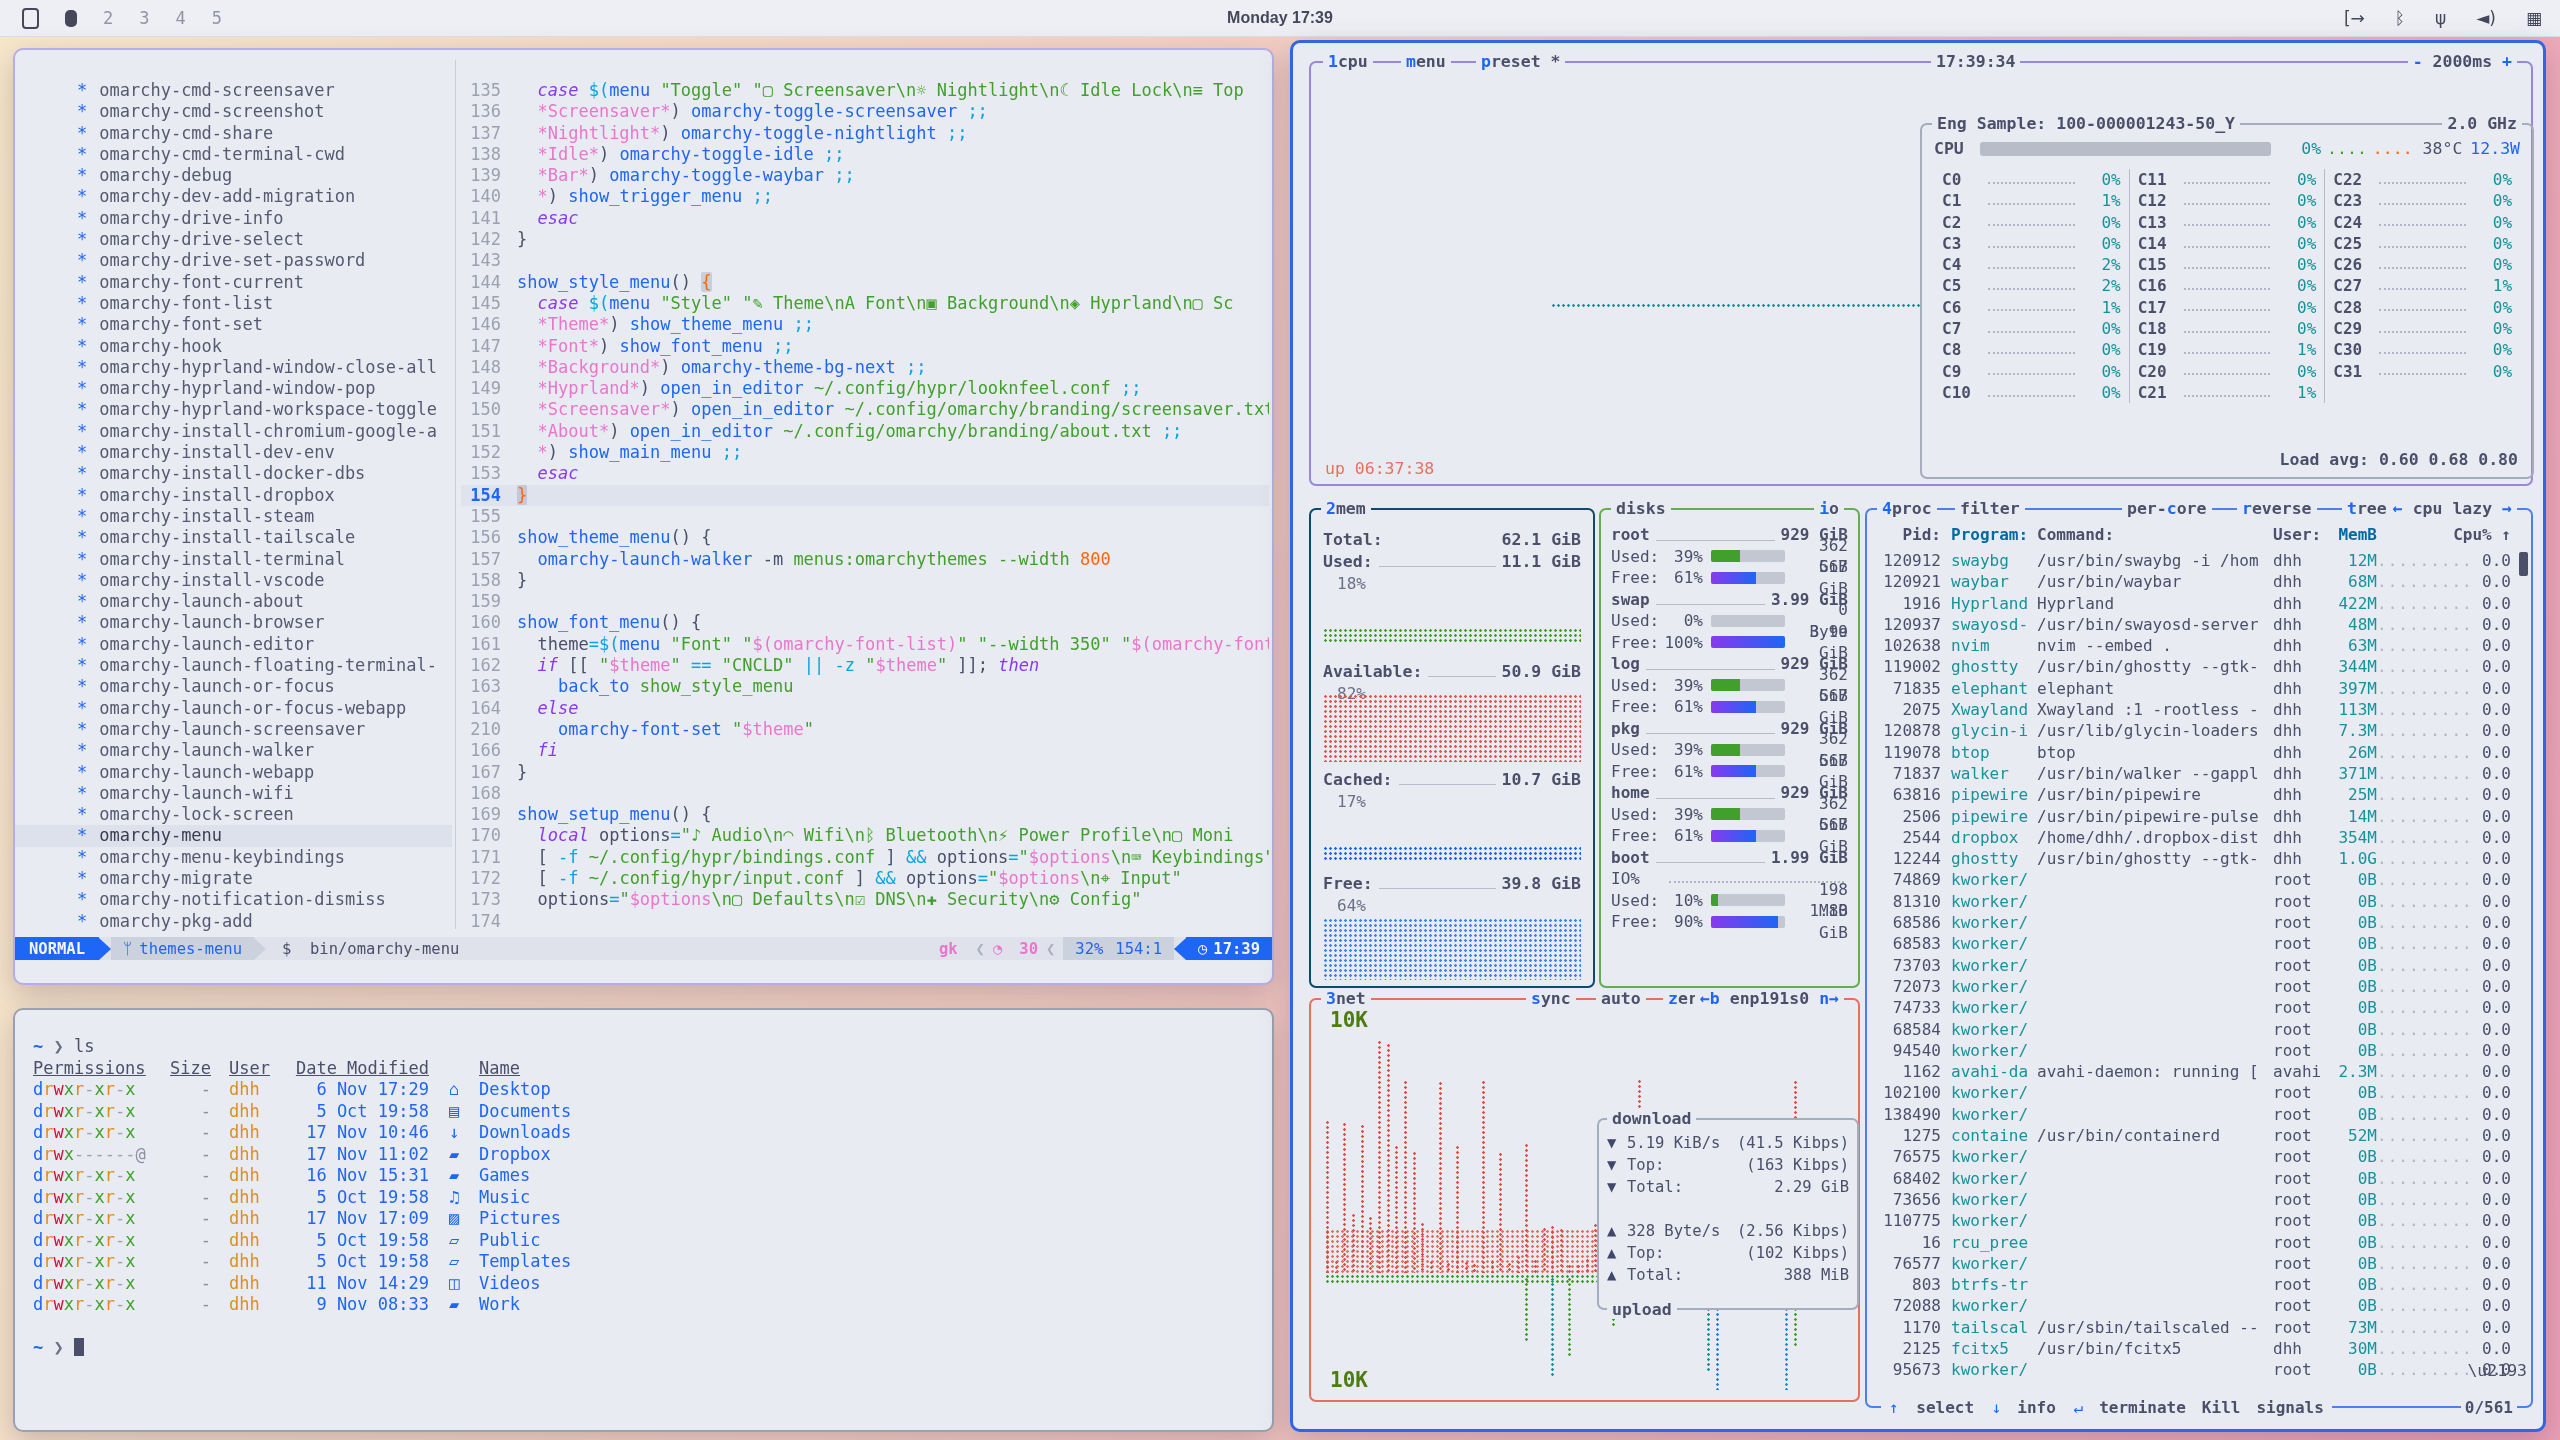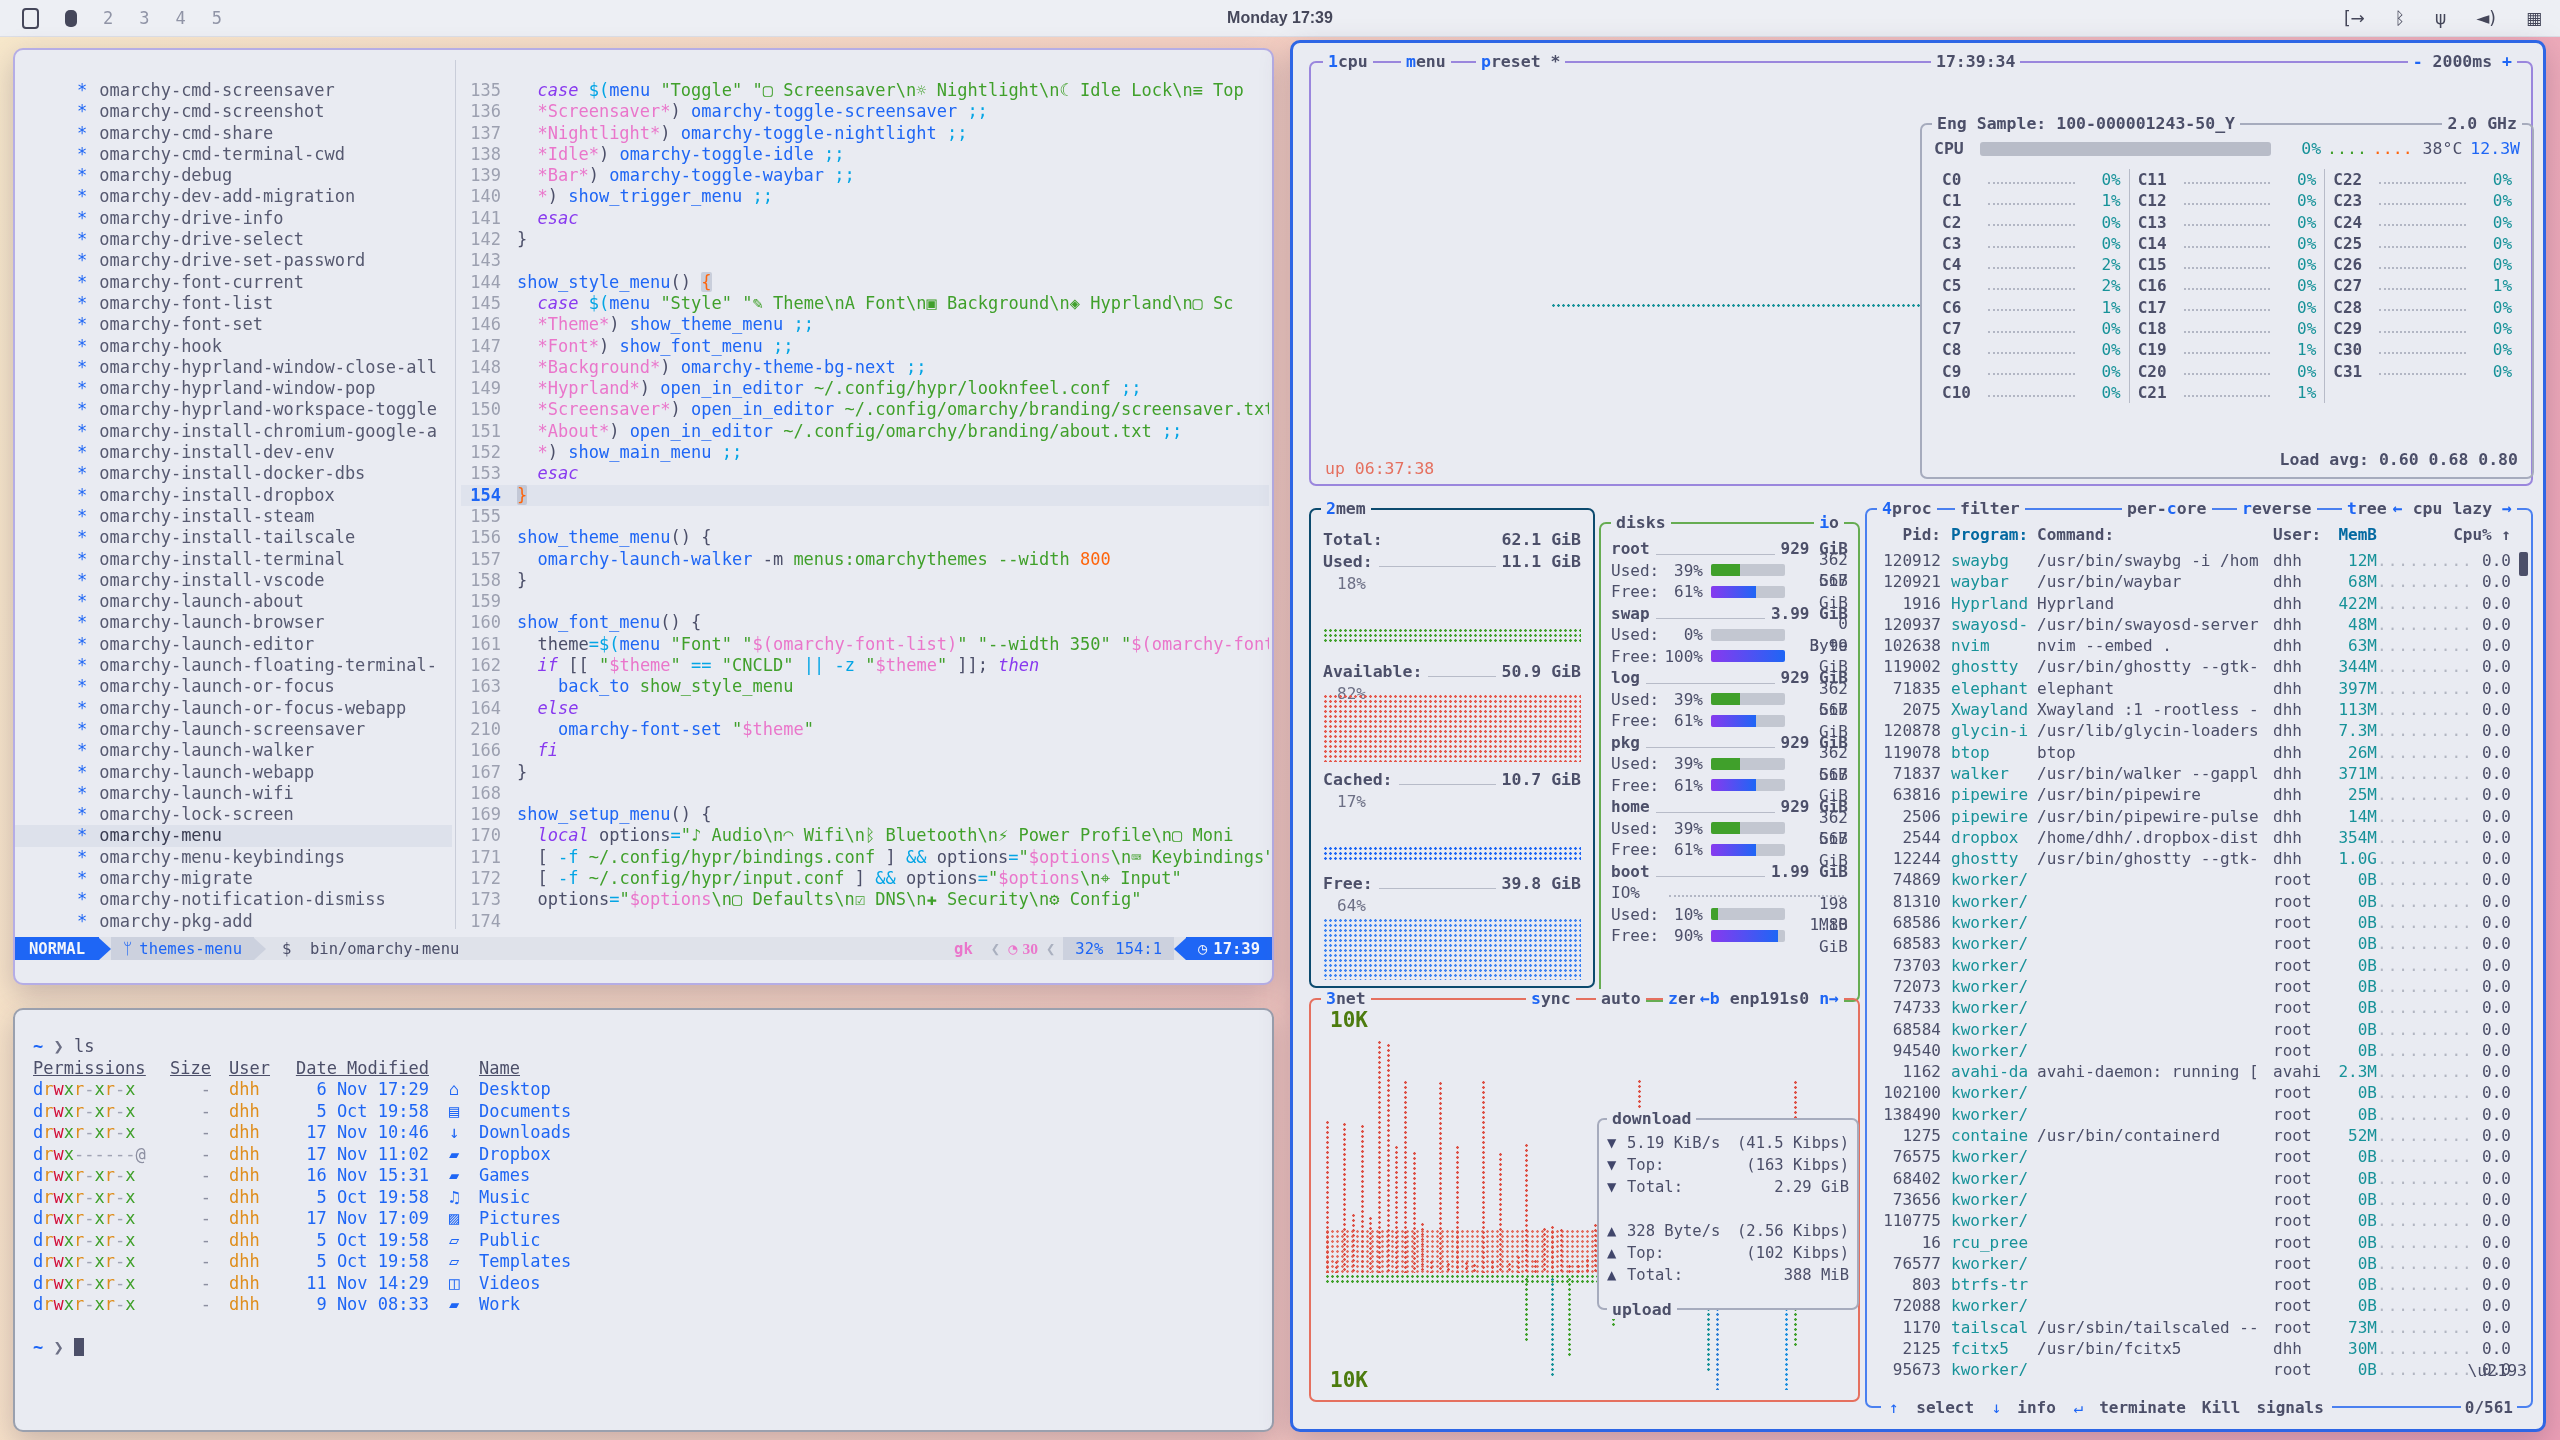--- a/index.html
+++ b/index.html
@@ -76,21 +76,21 @@
   .btxt{font-size:16.5px;color:#4c4f69;white-space:pre;}
   .dots{background-image:radial-gradient(currentColor 1.3px,transparent 1.45px);background-size:5px 5px;}
   #cpu-box{left:16px;top:18px;width:1224px;height:425px;border:2px solid #9a86dd;}
   #cpu-inner{position:absolute;left:609px;top:60px;width:610px;height:352px;border:2px solid #a6abbd;border-radius:7px;}
   .corerow{display:flex;height:21.3px;line-height:21.3px;font-size:16px;align-items:center;}
   .corerow .cn{width:46px;font-weight:700;}
   .corerow .cd{flex:1;border-bottom:2px dotted #b2b6c4;margin:0 8px 4px 0;height:10px;}
   .corerow .cp{width:38px;text-align:right;color:#179299;}
   #net-box{left:16px;top:955px;width:551px;height:404px;border:2px solid #e5705f;}
   #mem-box{left:16px;top:465px;width:286px;height:480px;border:2px solid #0c4a6e;}
-  #disks-box{left:306px;top:465px;width:261px;height:480px;border:2px solid #66ac52;margin-top:14px;}
+  #disks-box{left:306px;top:465px;width:261px;height:480px;border:2px solid #66ac52;}
   #proc-box{left:572px;top:465px;width:668px;height:900px;border:2px solid #4a80f0;}
   .memstat{position:absolute;left:12px;right:12px;display:flex;font-size:16.5px;align-items:baseline;}
   .memstat .lab{font-weight:700;}
   .memstat .lin{flex:1;border-bottom:1px solid #b7bbc8;margin:0 6px 5px 6px;}
   .memstat .val{font-weight:700;}
   .mempct{position:absolute;left:26px;font-size:16px;color:#6c6f85;}
   .memband{position:absolute;left:12px;right:12px;}
   .dkline{display:flex;font-size:16px;height:21.5px;line-height:21.5px;align-items:center;padding:0 10px;}
   .dkhead .nm{font-weight:700;}
   .dkhead .ln2{flex:1;border-bottom:1px solid #b7bbc8;margin:0 6px 0 6px;height:11px;}
@@ -240,21 +240,21 @@
       <span class="sl-branch">
         <span>ᛘ</span>
         <span>themes-menu</span>
       </span>
       <span class="tri-r" style="border-left:12px solid #ccd1de;"></span>
       <span class="sl-path"><span>$</span>&nbsp;&nbsp;<span>bin/omarchy-menu</span></span>
       <span class="sl-right">
         <span class="sl-gk">gk</span>
         <span class="sl-sep">❮</span>
         <span class="sl-timer">◔</span>
-        <span class="sl-timer" style="margin-left:5px;font-family:Liberation Serif, serif;">30</span>
+        <span class="sl-timer" style="margin-left:17px;">30</span>
         <span class="sl-sep">❮</span>
         <span class="sl-pos">
           <span>32%</span>
           <span>154:1</span>
         </span>
         <span class="tri-l" style="border-right:12px solid #1e66f5;border-left:0;"></span>
         <span class="sl-time">
           <span>◷</span>
           <span>17:39</span>
         </span>

